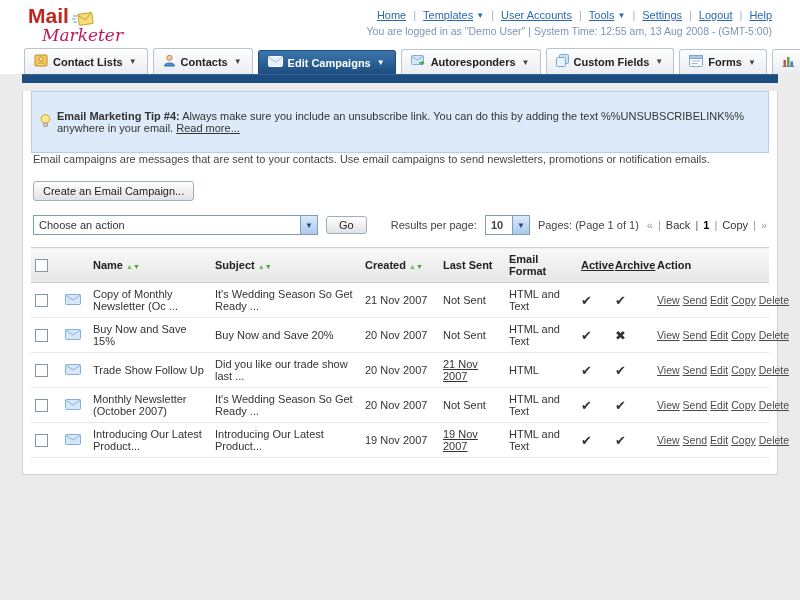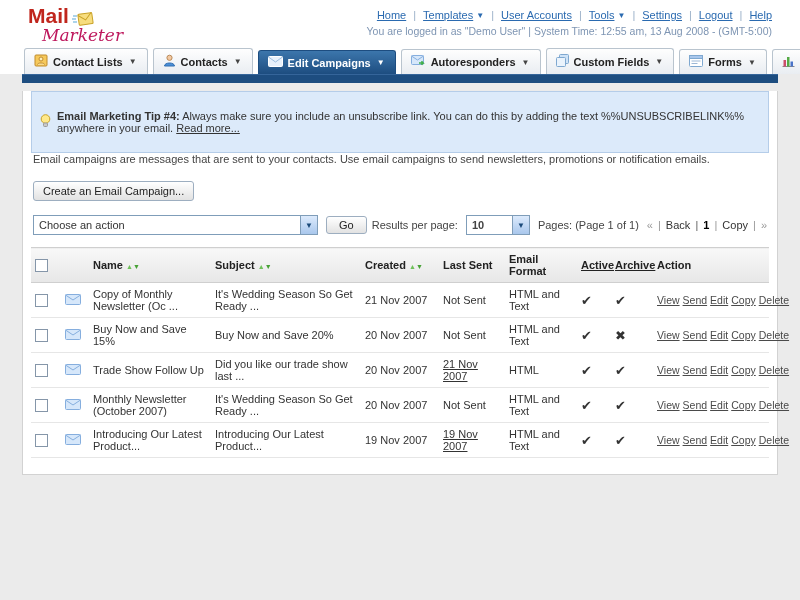--- a/index.html
+++ b/index.html
@@ -38,21 +38,21 @@
   .page-desc { margin:0 10px; color:#444; }
   .btn { display:inline-block; font-size:11px; color:#222; background:linear-gradient(#ffffff,#e2e2e2); border:1px solid #9daec0; border-radius:3px; padding:3px 9px; cursor:pointer; }
   .create-btn { margin:16px 10px 0 10px; }
 
   .toolbar { margin:14px 10px 0 10px; display:flex; align-items:center; }
   .sel { display:inline-flex; align-items:center; justify-content:space-between; border:1px solid #7f9db9; background:#fff; height:20px; padding-left:5px; cursor:pointer; }
   .sel .sel-btn { width:17px; height:18px; background:linear-gradient(#dceafc,#a9c7ec); border-left:1px solid #7f9db9; display:flex; align-items:center; justify-content:center; color:#1b4a7a; font-size:8px; margin-left:6px; }
   .action-select { width:285px; }
   .go-btn { margin-left:8px; padding:2px 12px; }
   .toolbar-right { margin-left:auto; display:flex; align-items:center; gap:8px; color:#444; }
-  .pp-select { width:64px; font-weight:bold; }
+  .pp-select { width:45px; font-weight:bold; }
   .pagination { display:flex; align-items:center; }
   .pagination span + span::before { content:"|"; color:#999; margin:0 5px; }
   .pag-sym { color:#999; }
   .pag-link { cursor:pointer; color:#333;text-align:center; }
   .pag-current { font-weight:bold; color:#000; }
 
   table.camp { border-collapse:collapse; table-layout:fixed; width:calc(100% - 16px); margin:12px 8px 0 8px; }
   .camp th { background:linear-gradient(#f8f8f8,#e7e7e7); border-top:1px solid #cfcfcf; border-bottom:1px solid #cfcfcf; font-weight:bold; color:#222; text-align:left; padding:5px 4px; }
   .camp td { border-bottom:1px solid #e6e6e6; padding:5px 4px; vertical-align:middle; color:#333; }
   .sort-up { color:#6fc05a; font-size:7px; margin-left:3px; }

